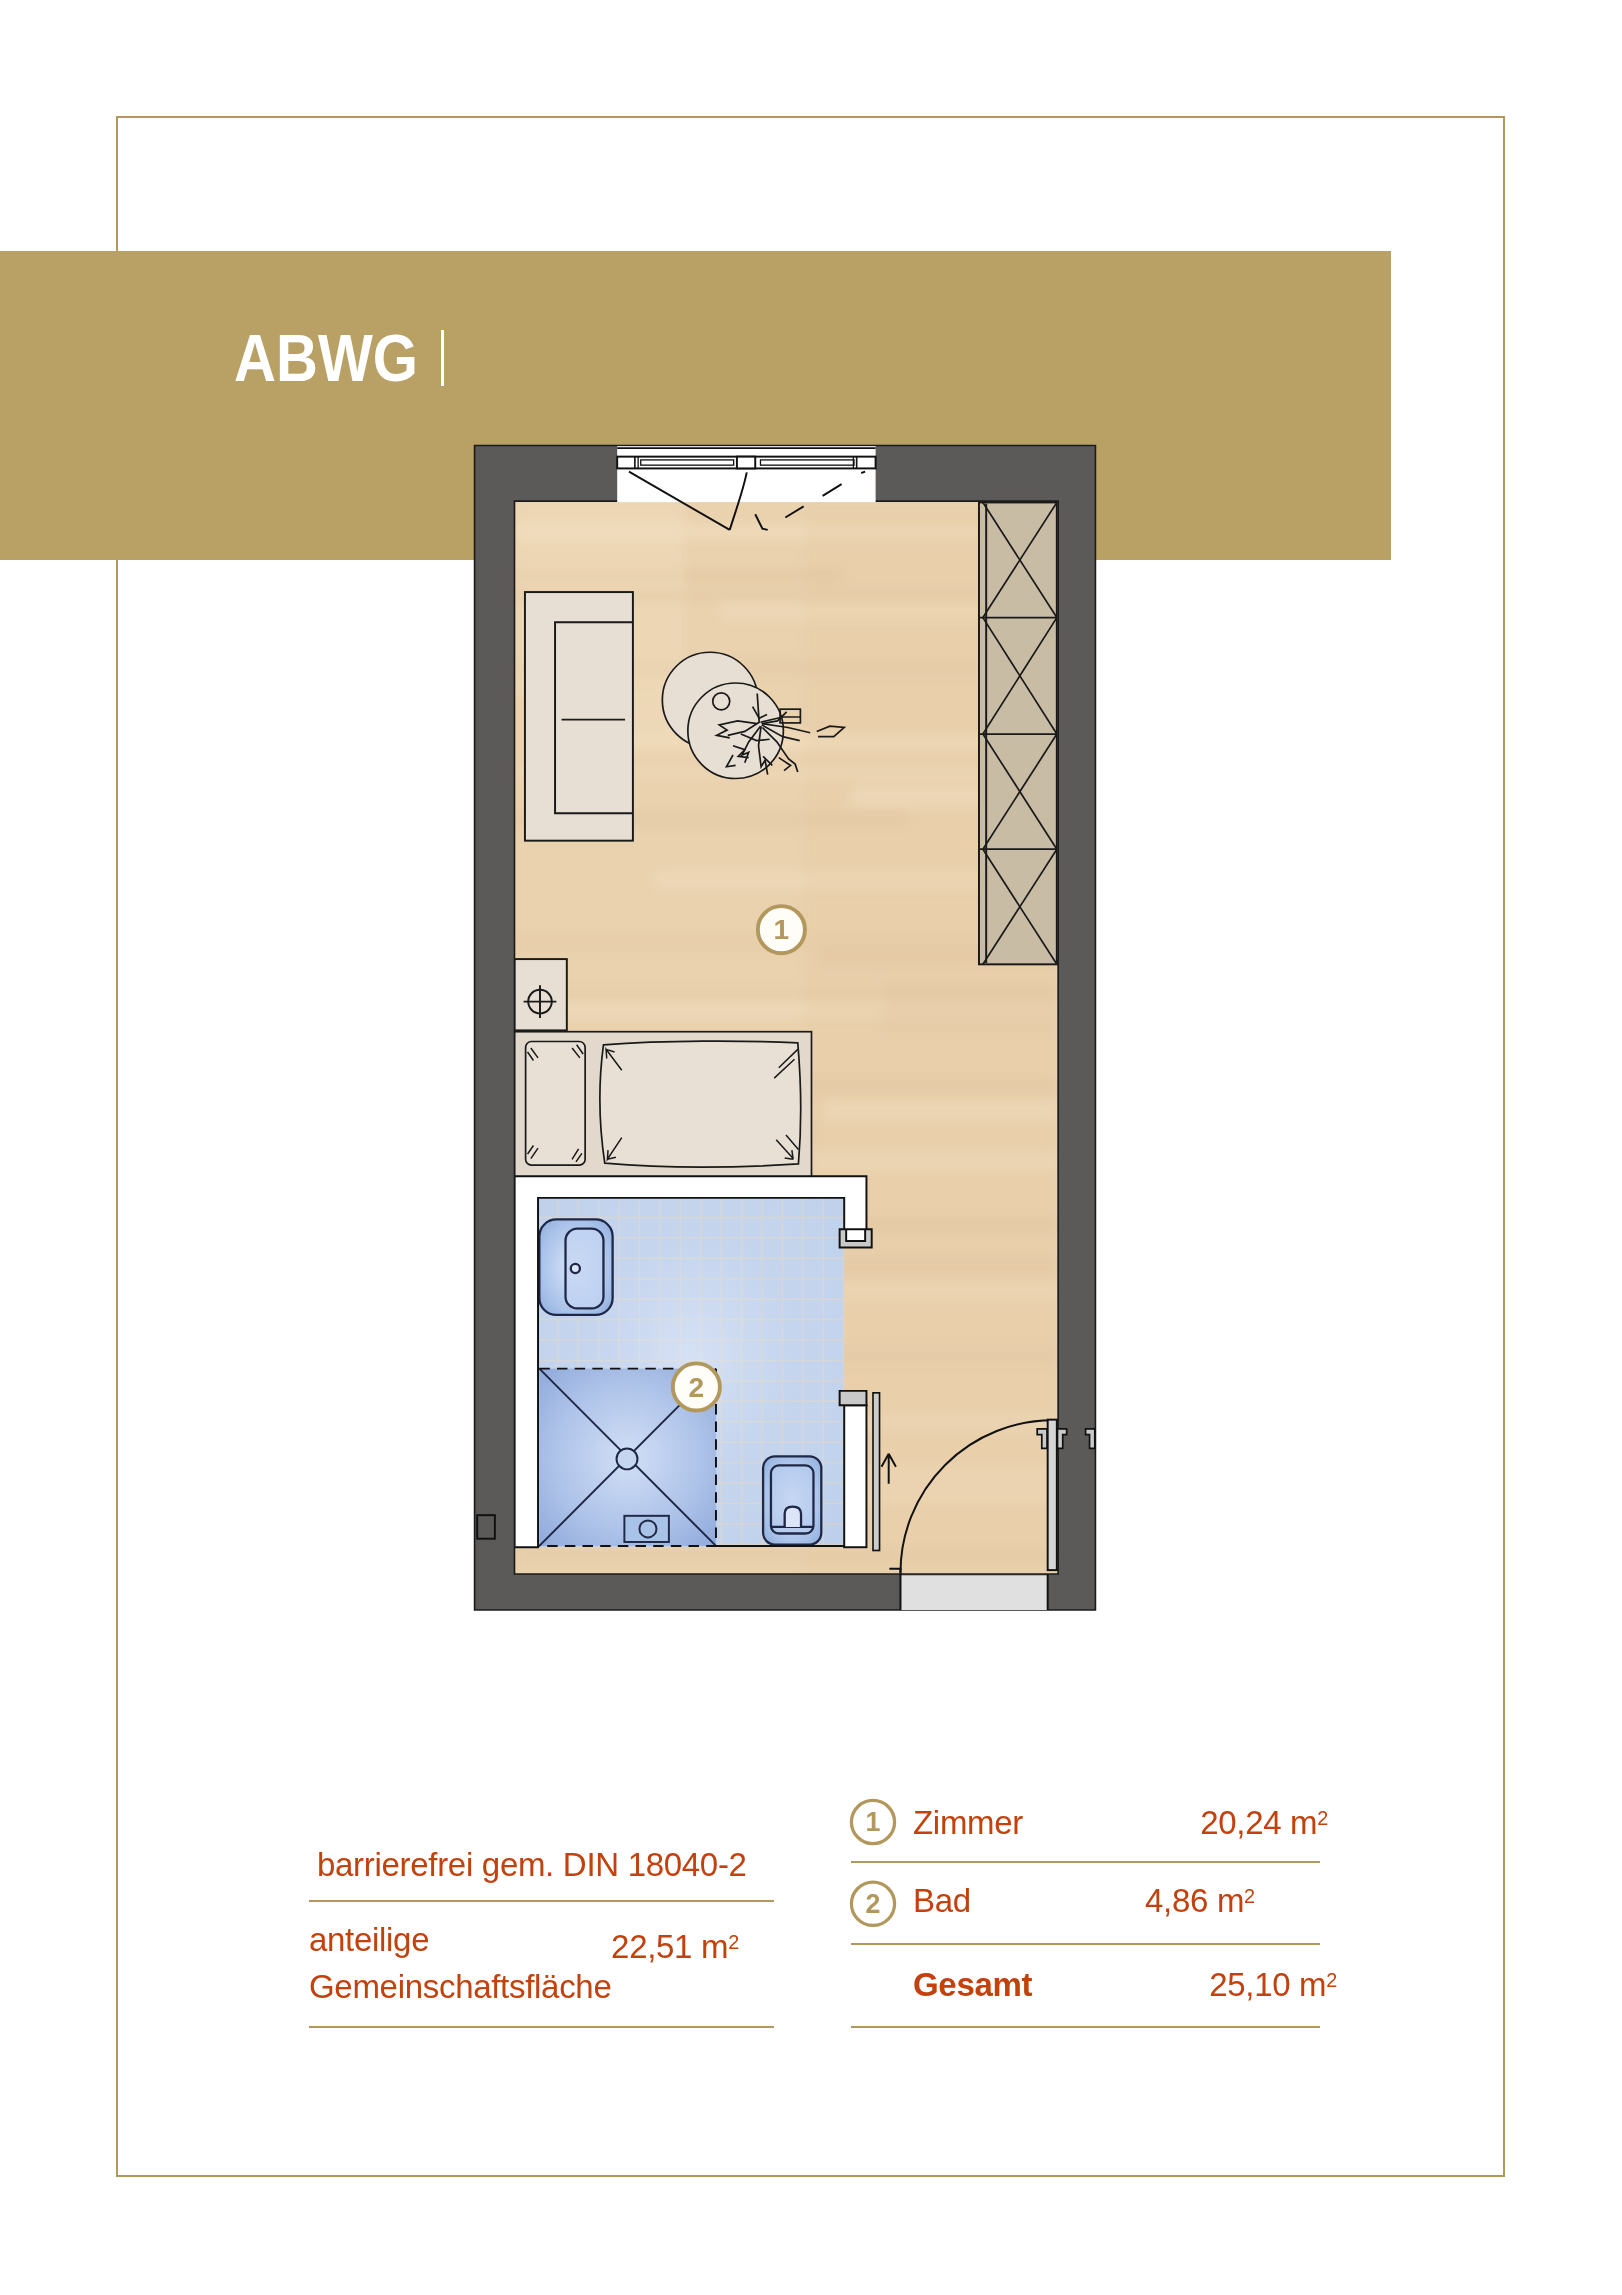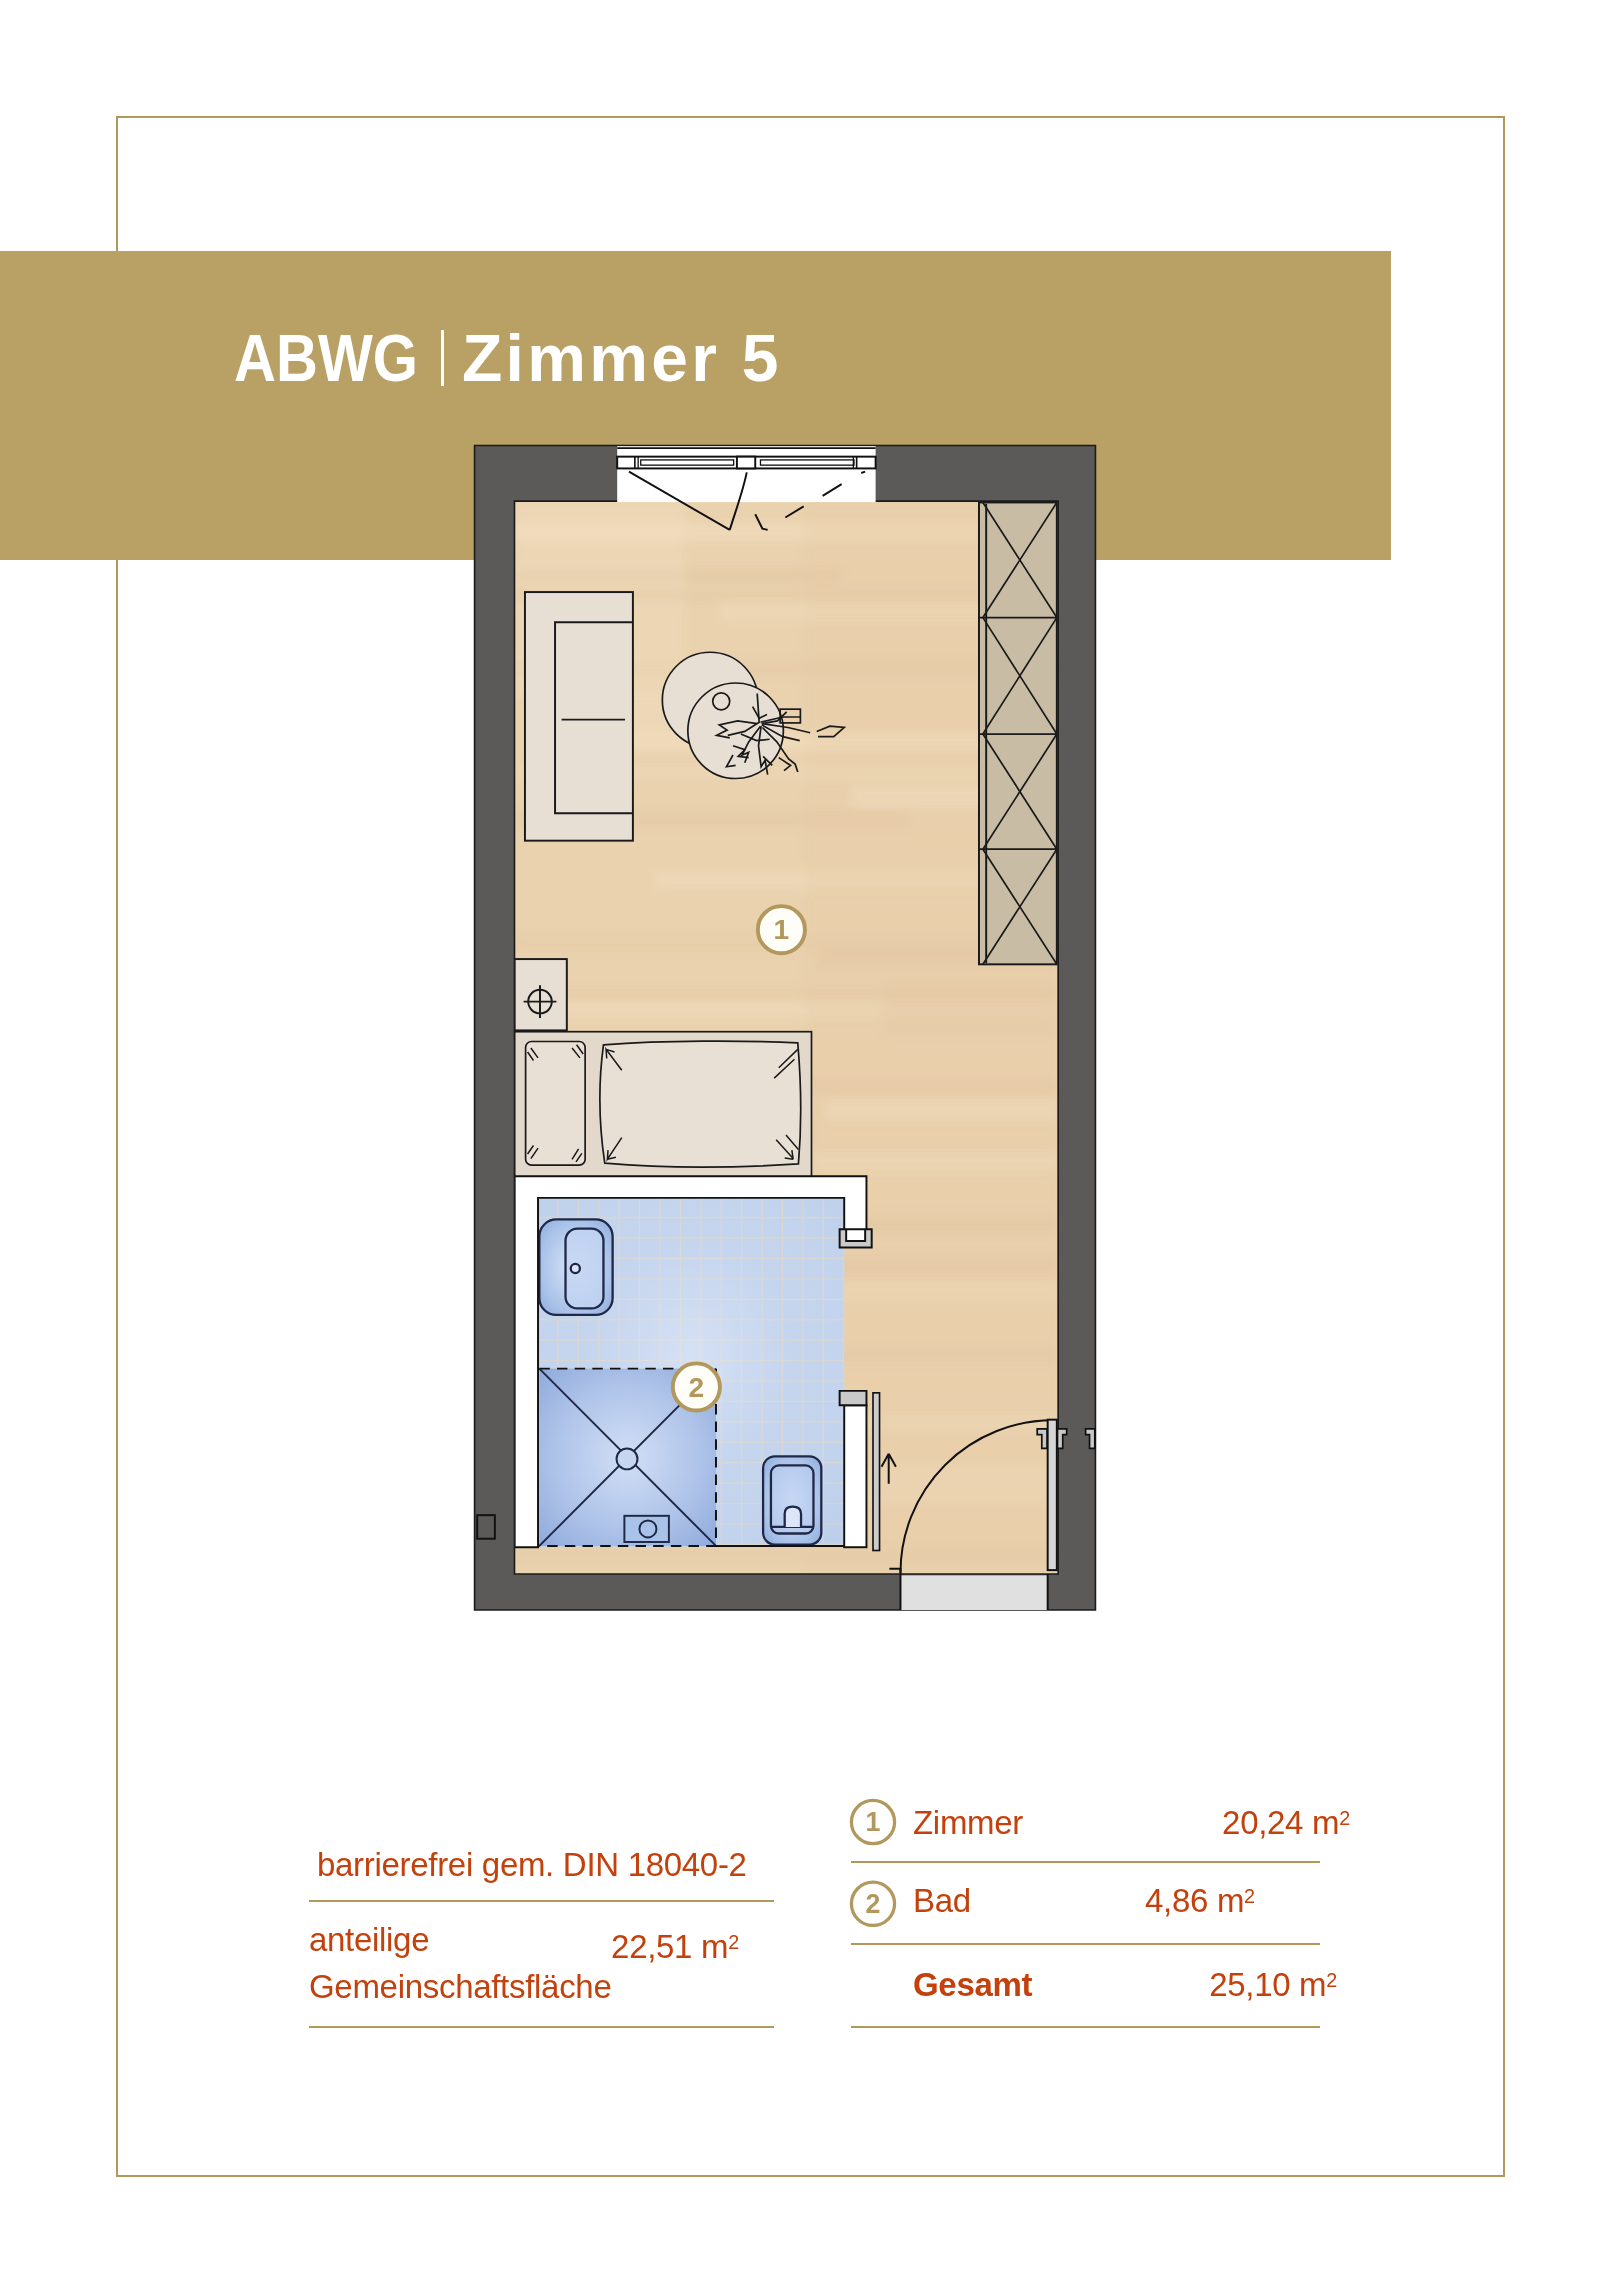--- a/index.html
+++ b/index.html
@@ -13,21 +13,20 @@
 .grule{position:absolute;height:2px;background:#b2985c}
 .sup{font-size:60%;position:relative;top:-0.45em}
 </style>
 </head>
 <body>
 <div class="page">
   <div class="frame"></div>
   <div class="band"></div>
   <div class="title" style="left:234px;transform:scaleX(0.88);transform-origin:0 50%">ABWG</div>
   <div class="tbar"></div>
-  <div class="title" style="left:462px;letter-spacing:3.3px">Zimmer 5</div>
 
   <svg class="plan" width="1623" height="2295" viewBox="0 0 2480 3508">
     <defs>
       <pattern id="tiles" x="822" y="1831" width="31.2" height="31.2" patternUnits="userSpaceOnUse">
         <rect width="31.2" height="31.2" fill="#bdcfeb"></rect>
         <path d="M0,31.2 H31.2 M31.2,0 V31.2" stroke="#d8d3c9" stroke-width="3.4" fill="none"></path>
       </pattern>
       <radialGradient id="bathlight" cx="0.5" cy="0.45" r="0.7">
         <stop offset="0" stop-color="#e9effc" stop-opacity="0.55"></stop>
         <stop offset="0.5" stop-color="#dfe8f8" stop-opacity="0.22"></stop>
@@ -230,21 +229,21 @@
   <div class="ftext" style="left:577px;top:1930px;width:196px;text-align:center">22,51 m<span class="sup">2</span></div>
   <div class="grule" style="left:309px;top:2026px;width:465px"></div>
 
   <svg class="plan" style="left:0;top:0" width="1623" height="2295" viewBox="0 0 2480 3508">
     <circle cx="1334" cy="2785" r="33" fill="none" stroke="#b2985c" stroke-width="5"></circle>
     <text x="1334" y="2799" font-size="41" font-weight="700" fill="#b2985c" text-anchor="middle" font-family="Liberation Sans">1</text>
     <circle cx="1334" cy="2910" r="33" fill="none" stroke="#b2985c" stroke-width="5"></circle>
     <text x="1334" y="2924" font-size="41" font-weight="700" fill="#b2985c" text-anchor="middle" font-family="Liberation Sans">2</text>
   </svg>
   <div class="ftext" style="left:913px;top:1806px">Zimmer</div>
-  <div class="ftext" style="left:1202px;top:1806px;width:168px;text-align:center">20,24 m<span class="sup">2</span></div>
+  <div class="ftext" style="left:1160px;top:1806px;width:168px;text-align:right">20,24 m<span class="sup">2</span></div>
   <div class="grule" style="left:851px;top:1861px;width:469px"></div>
   <div class="ftext" style="left:913px;top:1884px">Bad</div>
   <div class="ftext" style="left:1145px;top:1884px;width:168px;">4,86 m<span class="sup">2</span></div>
   <div class="grule" style="left:851px;top:1943px;width:469px"></div>
   <div class="ftext" style="left:913px;top:1968px;font-weight:700">Gesamt</div>
   <div class="ftext" style="left:1136px;top:1968px;width:201px;text-align:right;font-weight:400">25,10 m<span class="sup">2</span></div>
   <div class="grule" style="left:851px;top:2026px;width:469px"></div>
 </div>
 
 

